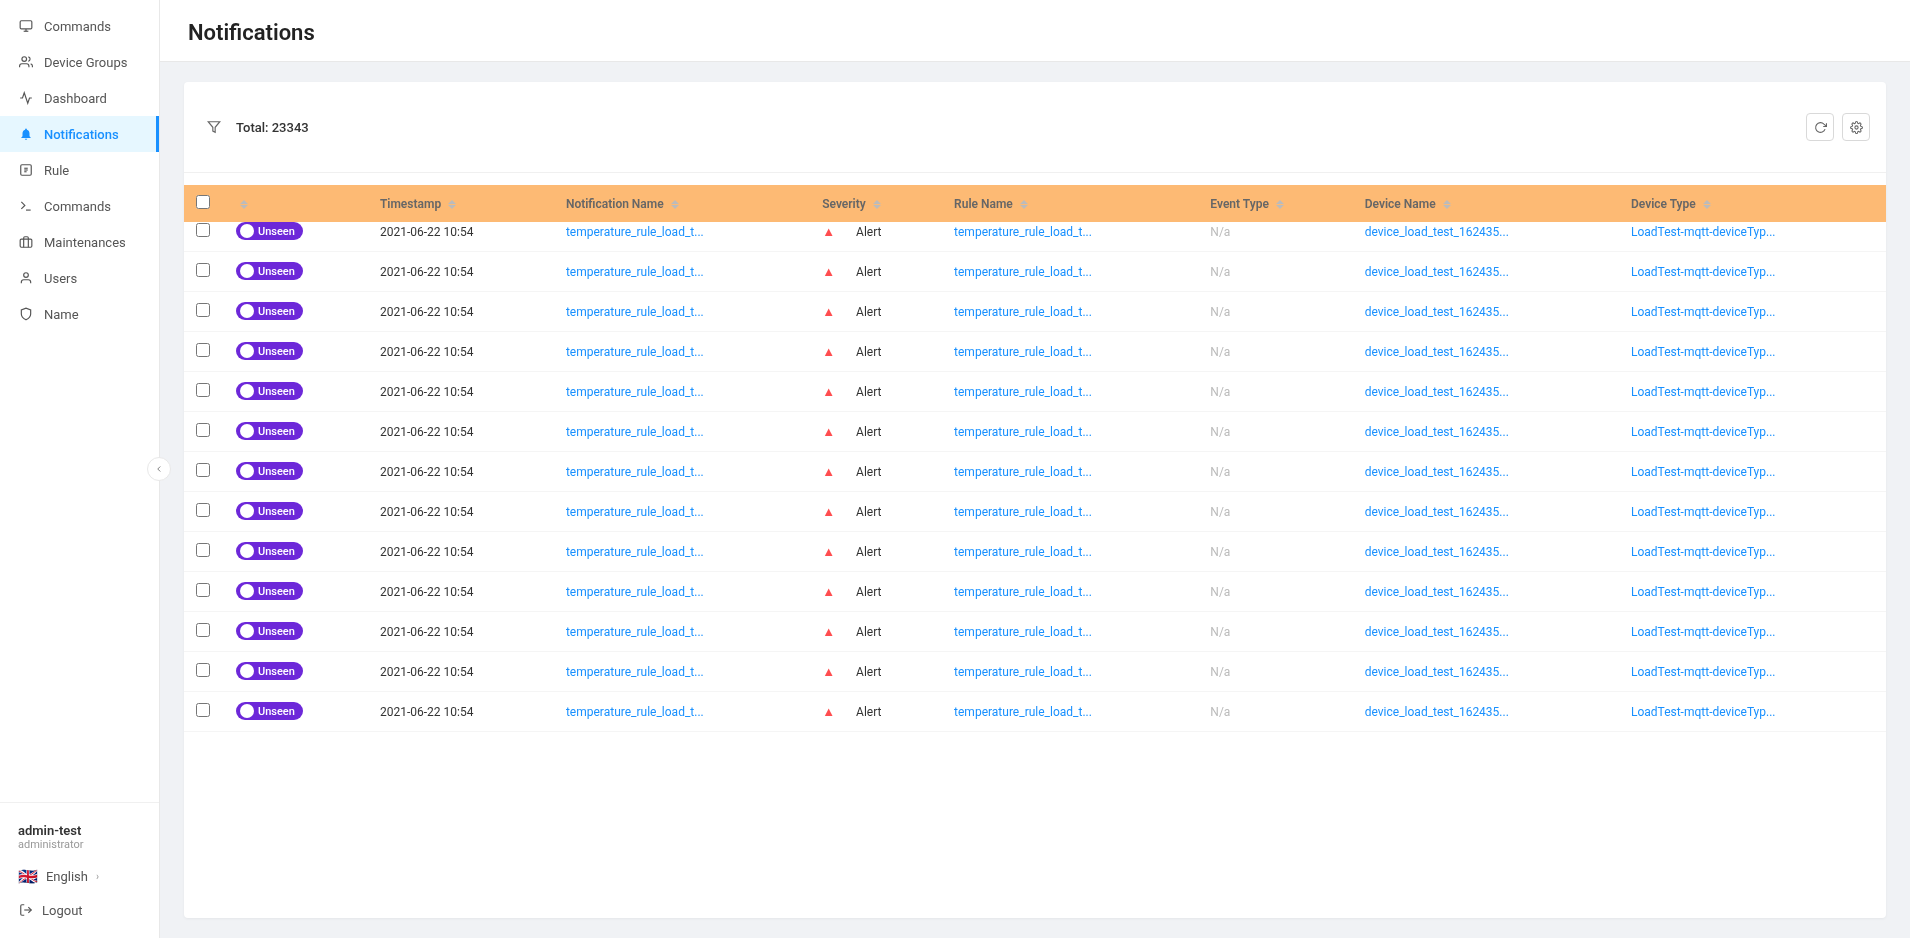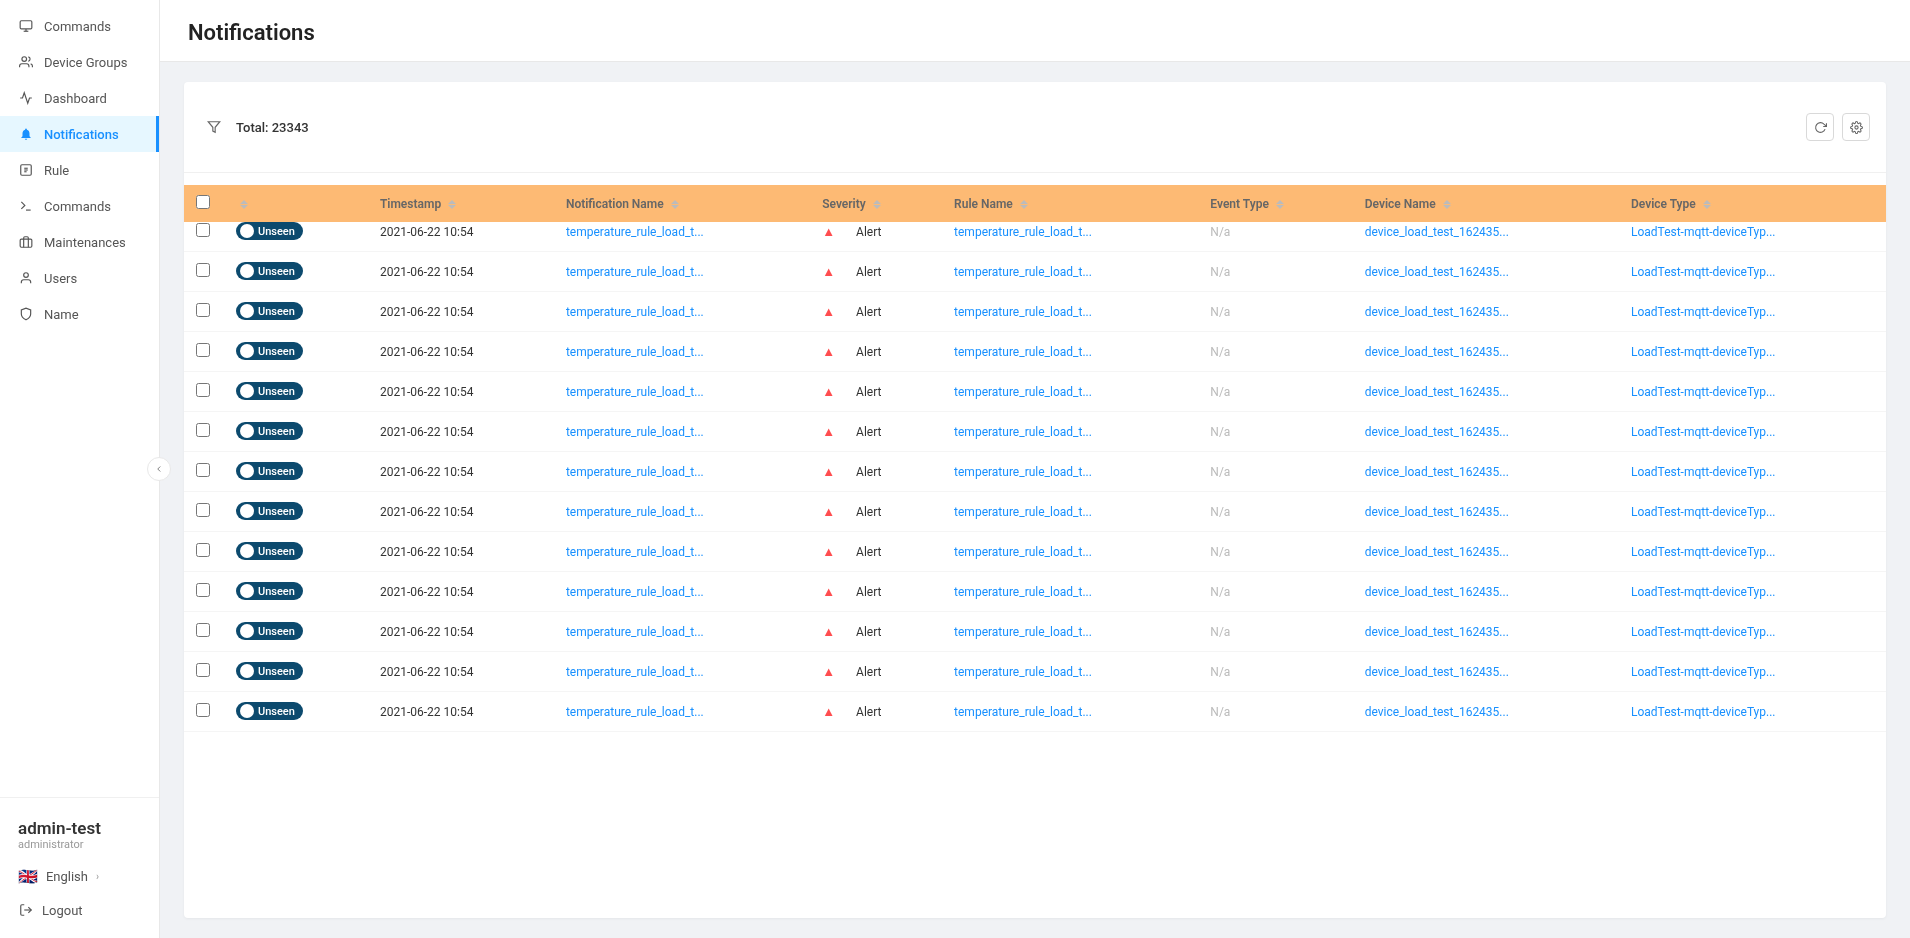--- a/index.html
+++ b/index.html
@@ -9,21 +9,21 @@
     .sidebar { width: 160px; background: #fff; display: flex; flex-direction: column; border-right: 1px solid #e8e8e8; flex-shrink: 0; position: relative; }
     .sidebar-logo { padding: 16px 18px; display: flex; align-items: center; gap: 8px; border-bottom: 1px solid #f0f0f0; }
 
     .nav-items { flex: 1; padding: 8px 0; }
     .nav-item { display: flex; align-items: center; gap: 10px; padding: 10px 18px; cursor: pointer; color: #555; font-size: 13px; transition: background 0.15s; }
     .nav-item.active { background: #e6f7ff; color: #1890ff; font-weight: 500; border-right: 3px solid #1890ff; }
     .nav-icon { width: 16px; height: 16px; display: inline-flex; align-items: center; justify-content: center; flex-shrink: 0; }
 
     .sidebar-footer { padding: 12px 0; border-top: 1px solid #f0f0f0; }
     .user-info { padding: 8px 18px; }
-    .user-name { font-weight: 600; font-size: 17px; color: #333; }
+    .user-name { font-weight: 600; font-size: 13px; color: #333; }
     .user-role { font-size: 11px; color: #999; }
     .lang-item { display: flex; align-items: center; gap: 8px; padding: 8px 18px; cursor: pointer; color: #555; font-size: 13px; }
     .logout-item { display: flex; align-items: center; gap: 8px; padding: 8px 18px; cursor: pointer; color: #555; font-size: 13px; }
 
     .collapse-btn { position: absolute; right: -12px; top: 50%; transform: translateY(-50%); width: 24px; height: 24px; background: #fff; border: 1px solid #e8e8e8; border-radius: 50%; display: flex; align-items: center; justify-content: center; cursor: pointer; z-index: 10; }
 
     
     .main { flex: 1; display: flex; flex-direction: column; overflow: hidden; }
 
     .page-header { background: #fff; padding: 20px 28px 16px; border-bottom: 1px solid #e8e8e8; }
@@ -47,21 +47,21 @@
     thead th .sort-icon { display: inline-flex; flex-direction: column; margin-left: 4px; gap: 1px; vertical-align: middle; }
     thead th .sort-icon span { width: 0; height: 0; border-left: 4px solid transparent; border-right: 4px solid transparent; }
     thead th .sort-icon .up { border-bottom: 4px solid #bbb; }
     thead th .sort-icon .down { border-top: 4px solid #bbb; }
     thead th:first-child { width: 40px; }
 
     tbody tr { border-bottom: 1px solid #f5f5f5; }
     tbody td { padding: 10px 12px; font-size: 12px; color: #333; vertical-align: middle; }
 
     .checkbox-cell { width: 40px; }
-    .status-toggle { display: inline-flex; align-items: center; background: #0c4a6e; border-radius: 12px; padding: 2px 8px 2px 4px; gap: 4px; cursor: pointer; }
+    .status-toggle { display: inline-flex; align-items: center; background: #6d28d9; border-radius: 12px; padding: 2px 8px 2px 4px; gap: 4px; cursor: pointer; }
     .toggle-circle { width: 14px; height: 14px; background: #fff; border-radius: 50%; }
     .toggle-label { font-size: 11px; color: #fff; font-weight: 500; }
 
     .notification-link { color: #1890ff; cursor: pointer; text-decoration: none; }
 
     .severity-cell { display: flex; align-items: center; gap: 5px; }
     .alert-triangle { color: #ff4d4f; font-size: 13px; }
     .severity-text { color: #333; margin-left: 16px; }
 
     .na-text { color: #bbb; }

